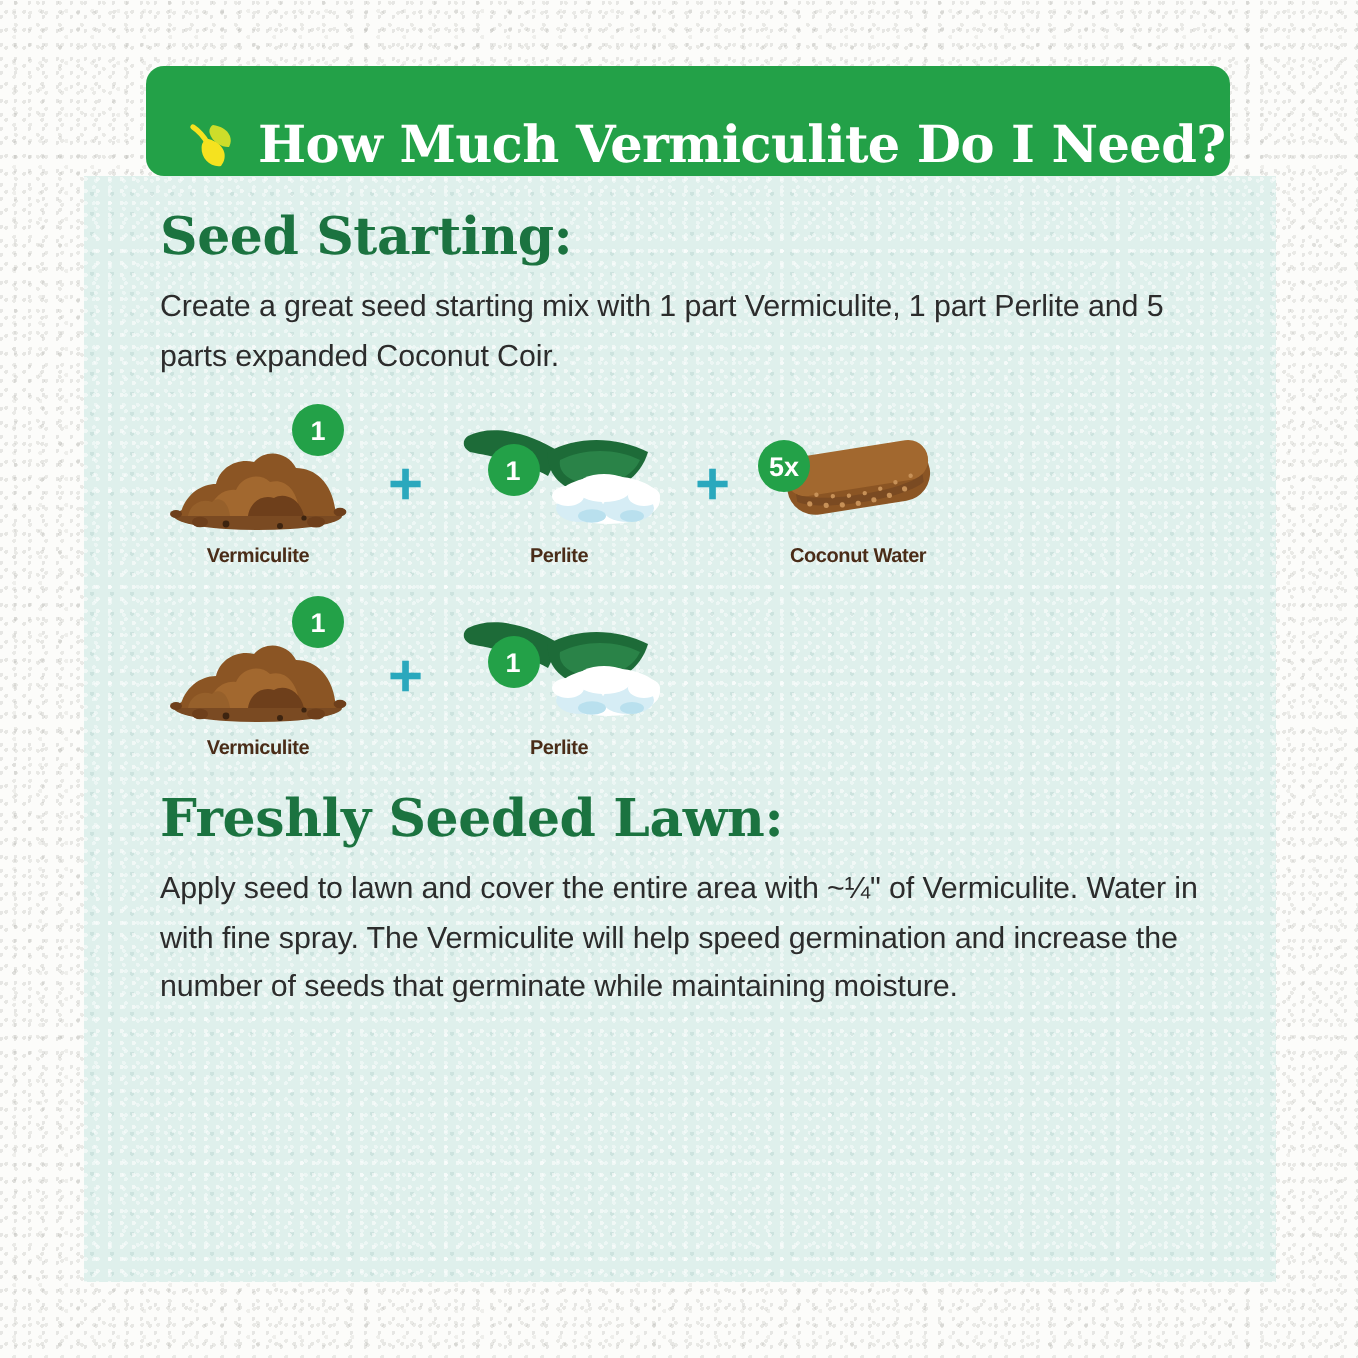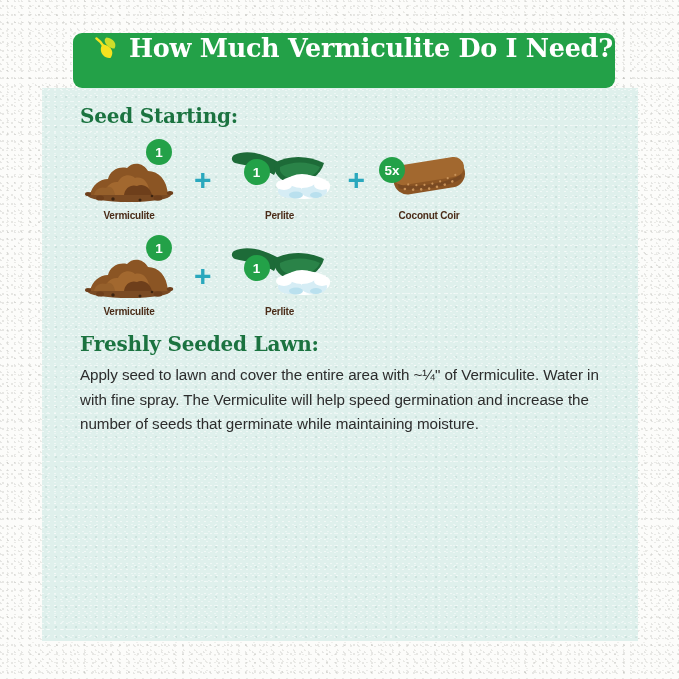--- a/index.html
+++ b/index.html
@@ -48,21 +48,21 @@
   
   #header-bar {
     position: absolute;
     left: 73px;
     top: 33px;
     width: 542px;
     height: 55px;
     background: #23a148;
     border-radius: 9px;
     display: flex;
-    align-items: flex-start;
+    align-items: flex-end;
     padding-left: 17px;
     box-sizing: border-box;
   }
   #header-title {
     color: #ffffff;
     font-family: "DejaVu Serif", serif;
     font-weight: bold;
     font-size: 25.5px;
     letter-spacing: -0.3px;
     margin-left: 9px;
@@ -75,21 +75,21 @@
     position: absolute;
     left: 80px;
     top: 105px;
     width: 532px;
   }
   .section { margin-bottom: 0; }
   .sec-head {
     font-family: "DejaVu Serif", serif;
     font-weight: bold;
     color: #1b7340;
-    font-size: 20px;
+    font-size: 26px;
     letter-spacing: -0.2px;
     margin: 0 0 7px 0;
     line-height: 1.15;
   }
   .sec-body {
     font-family: "Liberation Sans", sans-serif;
     color: #2c2c2c;
     font-size: 15.2px;
     line-height: 1.62;
     margin: 0;
@@ -161,20 +161,21 @@
     <path d="M14.2 11.5 C 22 13.5, 24.5 20, 20.5 25 C 15.5 25.8, 10.5 21.5, 10.8 15.8 C 10.9 13.2, 12.3 11.6, 14.2 11.5 Z" fill="#f5e21f"></path>
     <path d="M6.5 5.5 C 9.5 7.5, 12 10.5, 13.8 13.6" stroke="#f5e21f" stroke-width="2.6" fill="none" stroke-linecap="round"></path>
   </svg>
   <div id="header-title">How Much Vermiculite Do I Need?</div>
 </div>
 
 <div id="content">
 
   <div class="section">
     <h2 class="sec-head">Seed Starting:</h2>
+    <p class="sec-body">Create a great seed starting mix with 1 part Vermiculite, 1 part Perlite and 5 parts expanded Coconut Coir.</p>
 
     <div class="ing-row">
 
       <div class="ing">
         <div class="ing-art">
           <svg width="98" height="58" viewBox="0 0 98 58">
             <ellipse cx="49" cy="50" rx="42" ry="7" fill="#7a4a22"></ellipse>
             <path d="M10 50 C 12 40, 20 34, 28 34 C 30 26, 38 21, 47 23 C 53 16, 64 18, 68 26 C 78 26, 87 34, 88 50 Z" fill="#8b5524"></path>
             <path d="M24 50 C 25 42, 31 36, 38 37 C 41 30, 50 28, 55 33 C 62 31, 69 36, 70 50 Z" fill="#a2682f"></path>
             <path d="M44 50 C 45 43, 51 39, 57 41 C 62 38, 70 41, 72 50 Z" fill="#6e3f1b"></path>
@@ -236,21 +237,21 @@
                   <circle cx="42" cy="39" r="1.1"></circle>
                 <circle cx="50" cy="39" r="1.1"></circle>
                   <circle cx="58" cy="38" r="1.1"></circle>
                 <circle cx="66" cy="36" r="1.1"></circle>
                   <circle cx="74" cy="34" r="1.1"></circle>
               </g>
             </g>
           </svg>
           <div class="badge" style="left:-2px; top:16px;">5x</div>
         </div>
-        <div class="ing-label">Coconut Coir</div>
+        <div class="ing-label">Coconut Water</div>
       </div>
 
     </div>
   </div>
 
   <div class="section">
 
     <div class="ing-row">
 
       <div class="ing">

